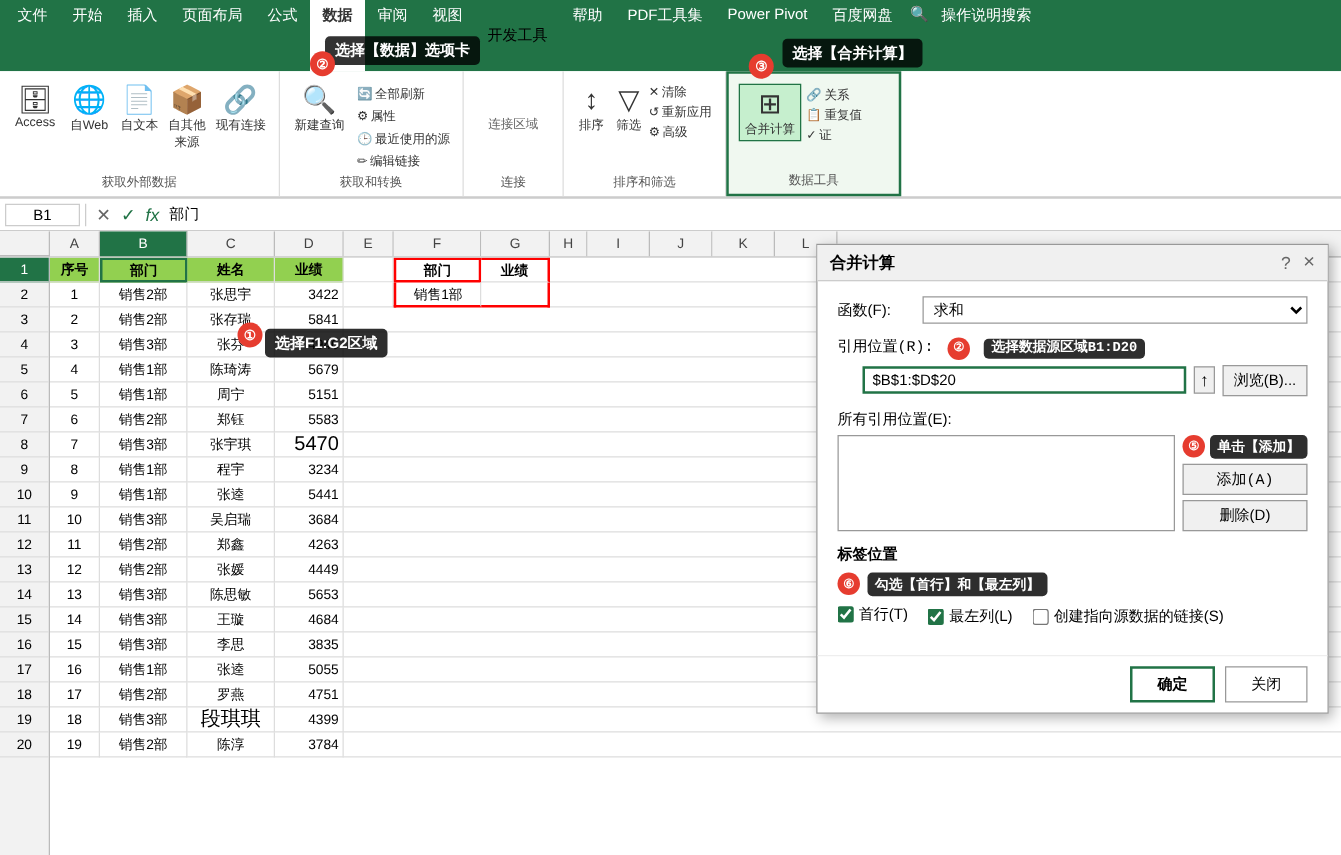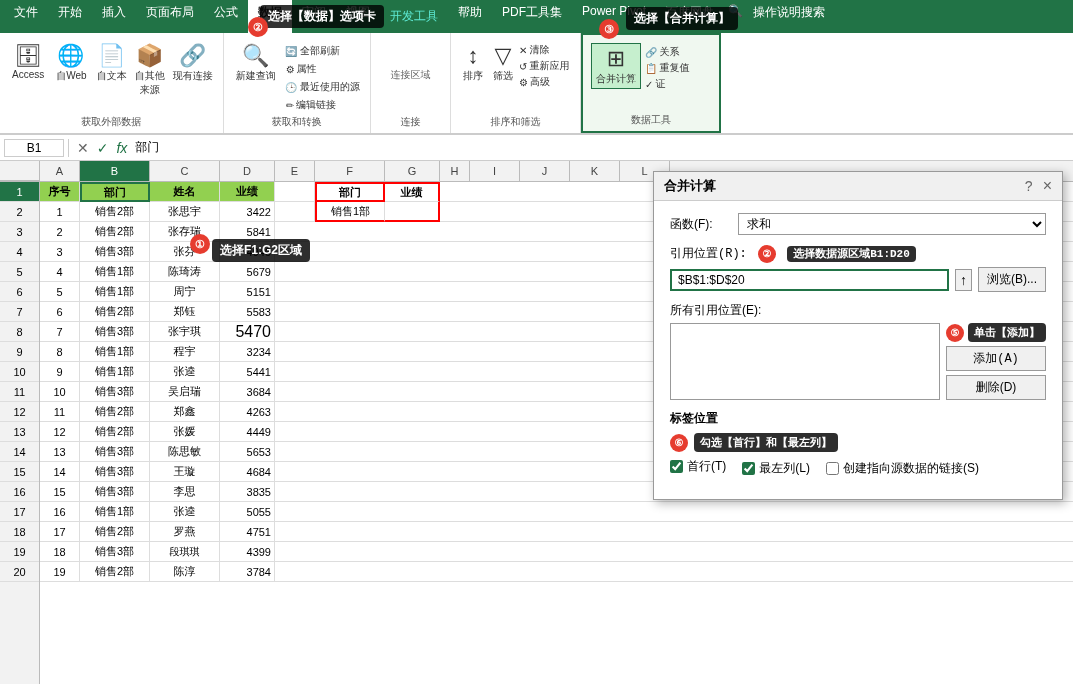--- a/index.html
+++ b/index.html
@@ -12,21 +12,21 @@
 
   <div style="background:#217346; display:flex; padding:0 4px; position:relative;">
     <div style="padding:4px 10px;font-size:12px;color:#fff;cursor:pointer;">文件</div>
     <div style="padding:4px 10px;font-size:12px;color:#fff;cursor:pointer;">开始</div>
     <div style="padding:4px 10px;font-size:12px;color:#fff;cursor:pointer;">插入</div>
     <div style="padding:4px 10px;font-size:12px;color:#fff;cursor:pointer;">页面布局</div>
     <div style="padding:4px 10px;font-size:12px;color:#fff;cursor:pointer;">公式</div>
     <div style="padding:4px 10px;font-size:12px;color:#fff;cursor:pointer;background:#fff;color:#333;font-weight:bold;">数据</div>
     <div style="padding:4px 10px;font-size:12px;color:#fff;cursor:pointer;">审阅</div>
     <div style="padding:4px 10px;font-size:12px;color:#fff;cursor:pointer;">视图</div>
-    <div style="padding:8px 10px;font-size:12px;color:#5eead4;cursor:pointer;">开发工具</div>
+    <div style="padding:20px 10px;font-size:12px;color:#000000;cursor:pointer;">开发工具</div>
     <div style="padding:4px 10px;font-size:12px;color:#fff;cursor:pointer;">帮助</div>
     <div style="padding:4px 10px;font-size:12px;color:#fff;cursor:pointer;">PDF工具集</div>
     <div style="padding:4px 10px;font-size:12px;color:#fff;cursor:pointer;">Power Pivot</div>
     <div style="padding:4px 10px;font-size:12px;color:#fff;cursor:pointer;">百度网盘</div>
     <div style="padding:4px 4px;font-size:12px;color:#fff;">🔍</div>
     <div style="padding:4px 6px;font-size:12px;color:#fff;cursor:pointer;">操作说明搜索</div>
   </div>
 
   <div style="background:#fff;border-bottom:2px solid #ccc;display:flex;min-height:86px;position:relative;">
 
@@ -333,21 +333,21 @@
       <div style="display:flex;height:20px;">
         <div style="width:40px;min-width:40px;height:20px;border-right:1px solid #ddd;border-bottom:1px solid #ddd;font-size:11px;padding:0 3px;display:flex;align-items:center;justify-content:center;">17</div>
         <div style="width:70px;min-width:70px;height:20px;border-right:1px solid #ddd;border-bottom:1px solid #ddd;font-size:11px;padding:0 3px;display:flex;align-items:center;justify-content:center;">销售2部</div>
         <div style="width:70px;min-width:70px;height:20px;border-right:1px solid #ddd;border-bottom:1px solid #ddd;font-size:11px;padding:0 3px;display:flex;align-items:center;justify-content:center;">罗燕</div>
         <div style="width:55px;min-width:55px;height:20px;border-right:1px solid #ddd;border-bottom:1px solid #ddd;font-size:11px;padding:0 3px;display:flex;align-items:center;justify-content:flex-end;">4751</div>
         <div style="flex:1;border-bottom:1px solid #ddd;"></div>
       </div>
       <div style="display:flex;height:20px;">
         <div style="width:40px;min-width:40px;height:20px;border-right:1px solid #ddd;border-bottom:1px solid #ddd;font-size:11px;padding:0 3px;display:flex;align-items:center;justify-content:center;">18</div>
         <div style="width:70px;min-width:70px;height:20px;border-right:1px solid #ddd;border-bottom:1px solid #ddd;font-size:11px;padding:0 3px;display:flex;align-items:center;justify-content:center;">销售3部</div>
-        <div style="width:70px;min-width:70px;height:20px;border-right:1px solid #ddd;border-bottom:1px solid #ddd;font-size:10px;padding:0 3px;display:flex;align-items:center;justify-content:center;text-align:center;">段琪琪</div>
+        <div style="width:70px;min-width:70px;height:20px;border-right:1px solid #ddd;border-bottom:1px solid #ddd;font-size:16px;padding:0 3px;display:flex;align-items:center;justify-content:center;text-align:center;">段琪琪</div>
         <div style="width:55px;min-width:55px;height:20px;border-right:1px solid #ddd;border-bottom:1px solid #ddd;font-size:11px;padding:0 3px;display:flex;align-items:center;justify-content:flex-end;">4399</div>
         <div style="flex:1;border-bottom:1px solid #ddd;"></div>
       </div>
       <div style="display:flex;height:20px;">
         <div style="width:40px;min-width:40px;height:20px;border-right:1px solid #ddd;border-bottom:1px solid #ddd;font-size:11px;padding:0 3px;display:flex;align-items:center;justify-content:center;">19</div>
         <div style="width:70px;min-width:70px;height:20px;border-right:1px solid #ddd;border-bottom:1px solid #ddd;font-size:11px;padding:0 3px;display:flex;align-items:center;justify-content:center;">销售2部</div>
         <div style="width:70px;min-width:70px;height:20px;border-right:1px solid #ddd;border-bottom:1px solid #ddd;font-size:11px;padding:0 3px;display:flex;align-items:center;justify-content:center;">陈淳</div>
         <div style="width:55px;min-width:55px;height:20px;border-right:1px solid #ddd;border-bottom:1px solid #ddd;font-size:11px;padding:0 3px;display:flex;align-items:center;justify-content:flex-end;">3784</div>
         <div style="flex:1;border-bottom:1px solid #ddd;"></div>
       </div>
@@ -376,21 +376,21 @@
           <option>求和</option>
         </select>
       </div>
 
       <div style="margin-bottom:4px;font-family:Liberation Mono, monospace;">
         <label style="font-size:12px;">引用位置(R):</label>
         
         <span style="display:inline-flex;background:#e63c2f;color:#fff;border-radius:50%;width:18px;height:18px;align-items:center;justify-content:center;font-size:10px;font-weight:bold;margin-left:4px;">②</span>
         <span style="background:rgba(0,0,0,0.82);color:#fff;border-radius:4px;padding:2px 6px;font-size:11px;font-weight:bold;margin-left:4px;">选择数据源区域B1:D20</span>
       </div>
-      <div style="display:flex;align-items:center;gap:6px;margin-bottom:10px;">
+      <div style="display:flex;align-items:center;gap:6px;margin-bottom:10px;margin-left:20px;">
         <input type="text" style="border: 2px solid rgb(33, 115, 70); padding: 2px 6px; font-size: 12px; flex: 1 1 0%;" value="$B$1:$D$20">
         <span style="border:1px solid #999;padding:2px 4px;background:#f0f0f0;cursor:pointer;font-size:14px;">↑</span>
         <button style="border:1px solid #999;background:#f0f0f0;padding:3px 8px;cursor:pointer;font-size:12px;">浏览(B)...</button>
       </div>
 
       <div style="margin-bottom:4px;">
         <label style="font-size:12px;">所有引用位置(E):</label>
       </div>
       <div style="display:flex;gap:6px;margin-bottom:10px;">
         <div style="border:1px solid #999;min-height:60px;padding:2px;font-size:12px;flex:1;background:#fff;"></div>
@@ -422,19 +422,23 @@
             <label style="font-size:12px;">最左列(L)</label>
           </div>
           <div style="display:flex;align-items:center;gap:4px;margin-top:4px;">
             <input type="checkbox" style="accent-color: rgb(33, 115, 70);">
             <label style="font-size:12px;">创建指向源数据的链接(S)</label>
           </div>
         </div>
       </div>
     </div>
 
+    <div style="display:flex;justify-content:flex-end;gap:8px;padding:8px 16px;border-top:1px solid #eee;">
+      <button style="border:2px solid #217346;background:#fff;padding:4px 20px;cursor:pointer;font-size:12px;font-weight:bold;">确定</button>
+      <button style="border:1px solid #999;background:#fff;padding:4px 20px;cursor:pointer;font-size:12px;">关闭</button>
+    </div>
   </div>
 
 </div>
 
 <div style="background:#f2f2f2;border-top:1px solid #ccc;height:22px;display:flex;align-items:flex-end;padding-left:40px;">
   
 </div>
 
 </body></html>

